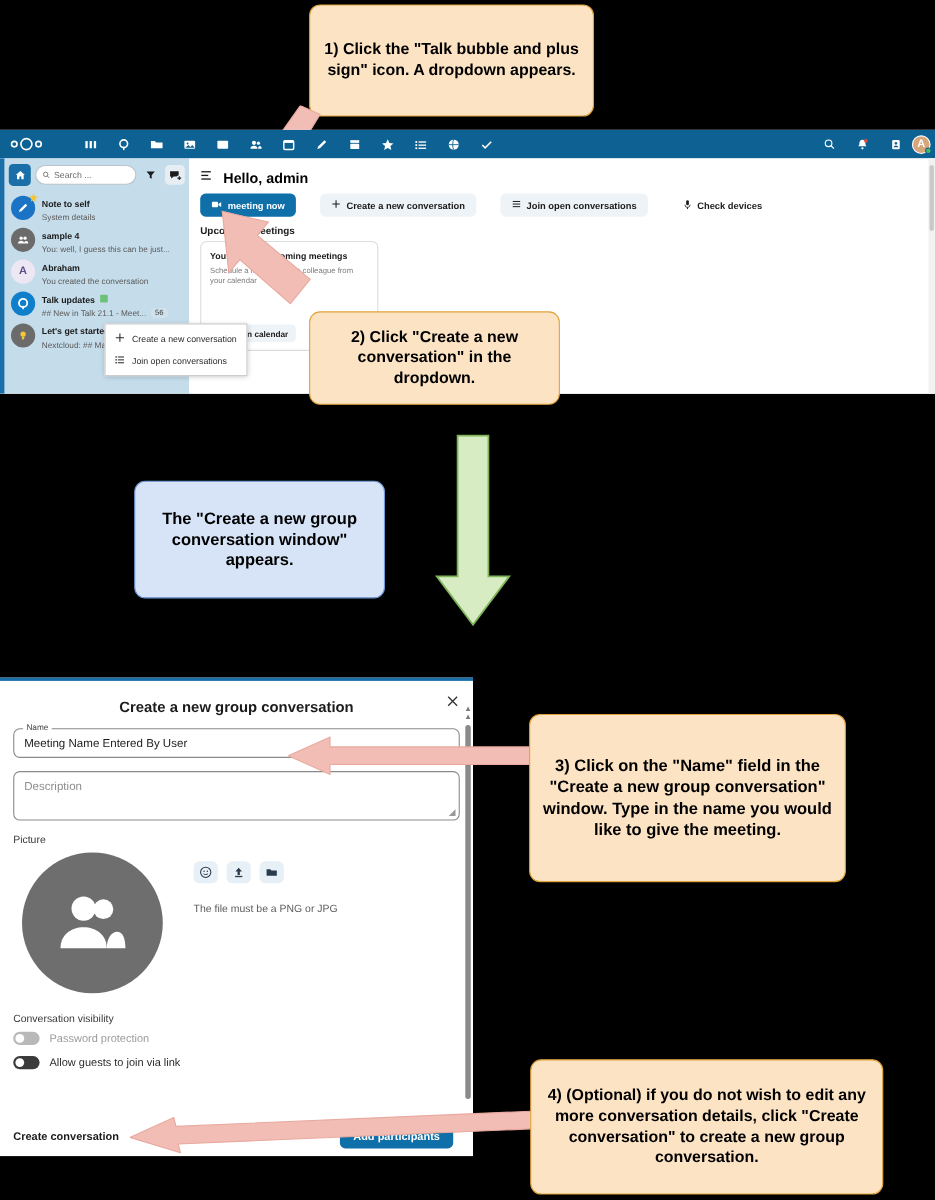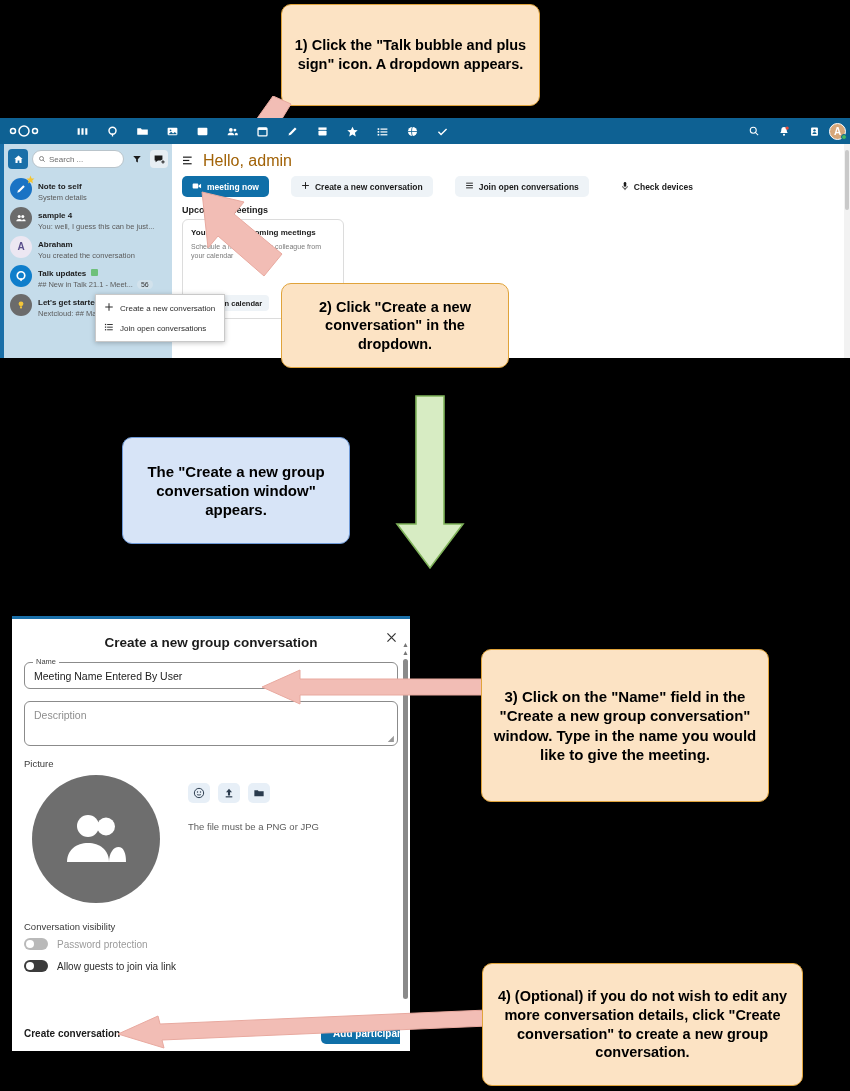--- a/index.html
+++ b/index.html
@@ -91,21 +91,21 @@
   .conv-txt { flex: 1; min-width: 0; }
   .conv-name { font-size: 8px; font-weight: bold; color: #1b1b1b; white-space: nowrap; overflow: hidden; }
   .conv-sub { font-size: 7.5px; color: #5b5b5b; white-space: nowrap; overflow: hidden; display: flex; align-items: center; gap: 2px; }
   .conv-badge {
     font-size: 7px; background: #d2e2ec; color: #333; border-radius: 8px; padding: 1px 4px; margin-left: 2px;
   }
 
   
   #nc-main { position: absolute; left: 172px; top: 26px; width: 678px; height: 214px; background: #fff; }
   #nc-greeting { display: flex; align-items: center; gap: 8px; padding: 8px 10px 4px 10px; }
-  #nc-greeting .gtxt { font-size: 16px; font-weight: normal; color: #a16207; }
+  #nc-greeting .gtxt { font-size: 13px; font-weight: bold; color: #000000; }
   #nc-actions { display: flex; align-items: center; gap: 22px; padding: 2px 10px; }
   .nc-btn {
     height: 21px; border-radius: 5px; display: flex; align-items: center; gap: 5px;
     padding: 0 10px; font-size: 8.5px; font-weight: bold; white-space: nowrap;
   }
   .nc-btn.primary { background: #0f6fa8; color: #fff; }
   .nc-btn.ghost { background: #eef3f7; color: #1b1b1b; }
   .nc-btn.plain { background: transparent; color: #1b1b1b; }
   #nc-upcoming-label { font-size: 9px; font-weight: bold; color: #1b1b1b; padding: 6px 10px 4px 10px; }
   #nc-card {
@@ -127,21 +127,21 @@
   #nc-dropdown .dd-item {
     display: flex; align-items: center; gap: 6px; padding: 4px 8px; font-size: 8px; color: #2b2b2b;
   }
 
   
   #nc-scroll { position: absolute; right: 0; top: 26px; width: 6px; height: 214px; background: #f2f2f2; }
   #nc-scroll .thumb { position: absolute; top: 6px; left: 1px; width: 4px; height: 60px; background: #c9c9c9; border-radius: 2px; }
 
   
   #dlg {
-    position: absolute; left: 12px; top: 616px; width: 398px; height: 435px;
+    position: absolute; left: 0; top: 616px; width: 430px; height: 435px;
     background: #ffffff; border-top: 3px solid #1a6fa8; overflow: hidden;
   }
   #dlg-title {
     text-align: center; font-size: 13.5px; font-weight: bold; color: #1b1b1b; padding: 16px 0 12px 0;
   }
   #dlg-close { position: absolute; right: 12px; top: 12px; font-size: 13px; color: #333; }
   .fieldwrap { margin: 0 12px 12px 12px; position: relative; }
   .name-field {
     border: 1px solid #8b8b8b; border-radius: 6px; height: 27px; display: flex; align-items: center;
     padding: 0 9px; font-size: 10.5px; color: #1b1b1b;

